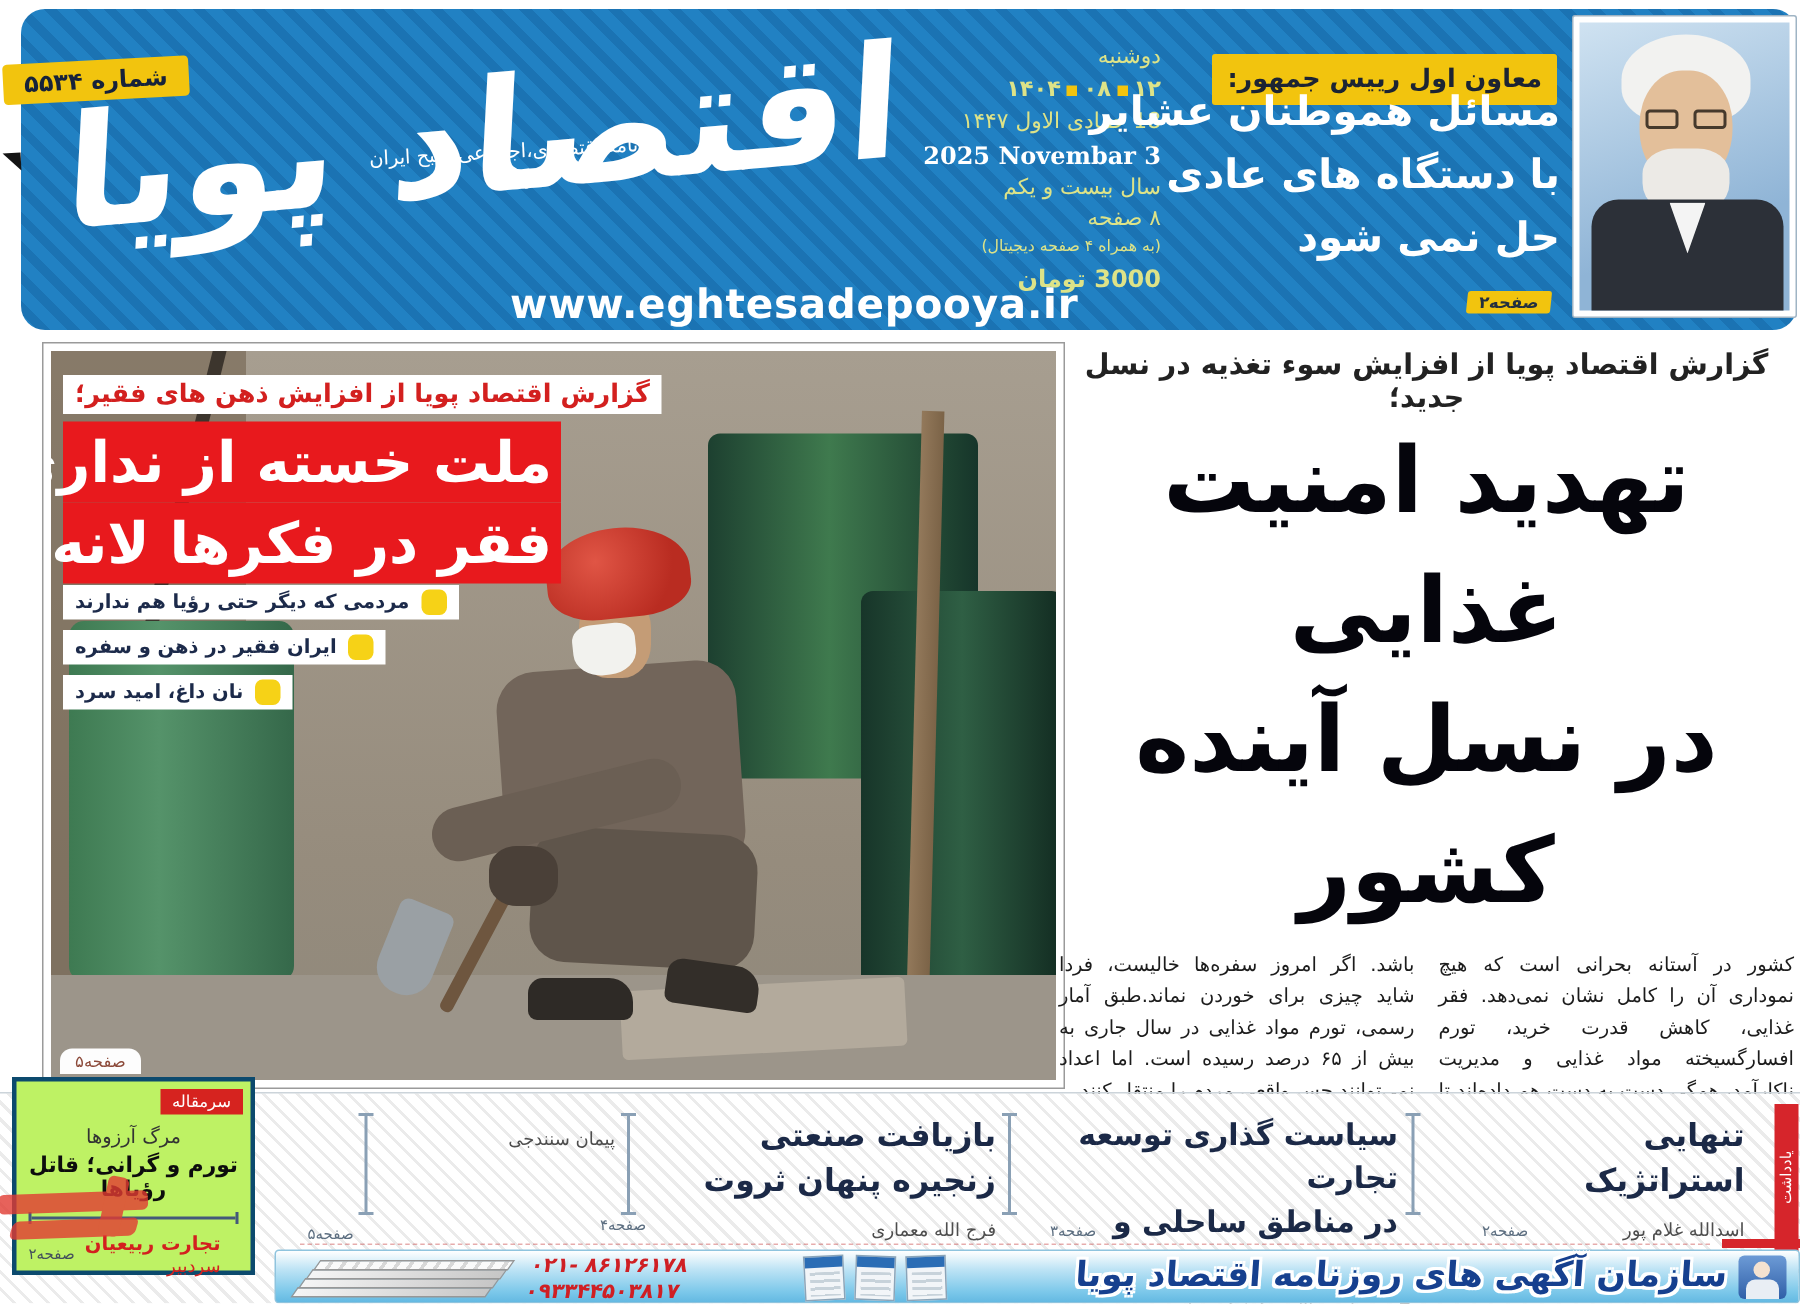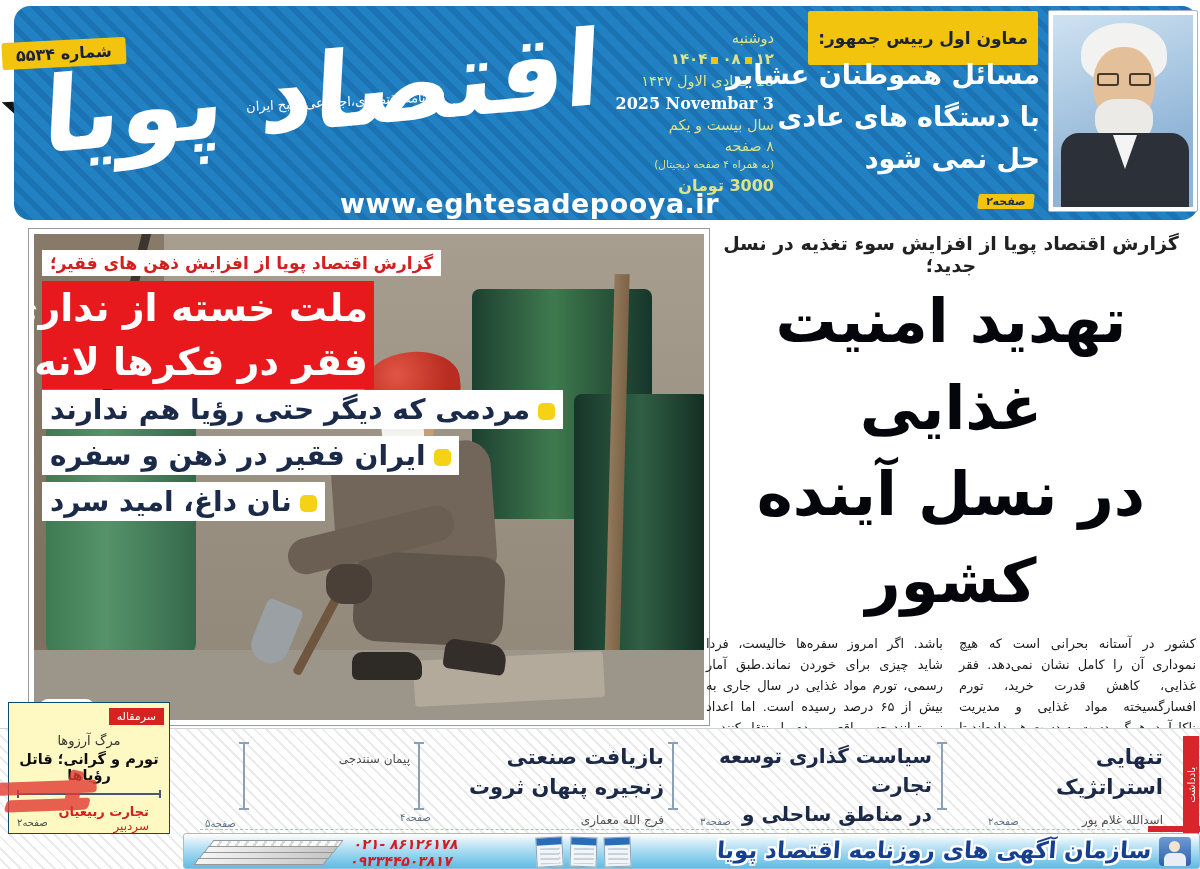--- a/index.html
+++ b/index.html
@@ -17,22 +17,22 @@
         color:#fff;font-size:104px;font-weight:bold;transform:rotate(-5deg) skewX(-8deg);white-space:nowrap;}
   .tagline{position:absolute;left:232px;top:88px;color:#fff;font-size:13px;transform:rotate(-3deg);}
   .website{position:absolute;left:326px;top:182px;color:#fff;font-size:27px;font-weight:bold;letter-spacing:.5px;text-align:center;}
   .dates{position:absolute;left:584px;top:22px;width:176px;text-align:right;color:#dde388;direction:rtl;line-height:1.45;}
   .dates .row{font-size:14.5px;}
   .d-num{font-weight:bold;font-size:15px;}
   .sq{display:inline-block;width:7px;height:7px;background:#f2c40e;margin:0 4px;vertical-align:middle;}
   .greg{color:#fff;font-family:"DejaVu Serif",serif;font-weight:bold;font-size:16px;direction:ltr;}
   .note{font-size:10.5px;}
   .price{font-size:16px;font-weight:bold;margin-top:2px;}
-  .top-kicker{position:absolute;right:160px;top:5px;background:#f2c40e;color:#1c2433;font-size:17px;
-        font-weight:bold;padding:17px 10px;border-radius:2px;direction:rtl;}
+  .top-kicker{position:absolute;right:160px;top:30px;background:#f2c40e;color:#1c2433;font-size:17px;
+        font-weight:bold;padding:7px 10px;border-radius:2px;direction:rtl;}
   .top-headline{position:absolute;right:158px;top:48px;width:360px;color:#fff;font-size:27px;font-weight:bold;
         text-align:right;direction:rtl;line-height:1.55;}
   .aref-frame{position:absolute;left:1034px;top:4px;width:150px;height:202px;background:#fff;padding:4px;
         border:1px solid #9fb4c4;border-radius:2px;}
   .aref{position:relative;width:100%;height:100%;background:linear-gradient(160deg,#cfe2f1,#8fb4d6 70%);overflow:hidden;}
   .aref .hair{position:absolute;left:28px;top:8px;width:86px;height:60px;background:#f2f2f0;border-radius:50% 50% 40% 40%;}
   .aref .face{position:absolute;left:40px;top:32px;width:62px;height:78px;background:#e3bf9a;border-radius:46% 46% 50% 50%;}
   .aref .glasses{position:absolute;left:44px;top:58px;width:54px;height:14px;}
   .aref .glasses i{position:absolute;width:22px;height:13px;border:2px solid #46392c;border-radius:3px;display:block;}
   .aref .glasses i.r{right:0;}
@@ -68,21 +68,21 @@
   .scene .legs{position:absolute;left:320px;top:320px;width:150px;height:90px;background:#5f554b;border-radius:24px;transform:rotate(3deg);}
   .scene .hand{position:absolute;left:292px;top:330px;width:46px;height:40px;background:#4a4038;border-radius:40%;}
   .scene .boot1{position:absolute;left:318px;top:418px;width:70px;height:28px;background:#2e2a26;border-radius:10px 16px 6px 6px;}
   .scene .boot2{position:absolute;left:410px;top:408px;width:62px;height:30px;background:#332e29;border-radius:10px 16px 6px 6px;transform:rotate(8deg);}
   .ph-kicker{position:absolute;left:8px;top:16px;background:#fff;color:#d3201f;font-size:17px;font-weight:bold;
         padding:3px 8px;direction:rtl;white-space:nowrap;}
   .ph-red{position:absolute;left:8px;top:47px;width:332px;}
   .ph-red .row{background:#e8191d;color:#fff;font-weight:bold;font-size:38px;line-height:1.32;text-align:center;
         padding:2px 6px;direction:rtl;white-space:nowrap;}
   .ph-bullets{position:absolute;left:8px;top:156px;}
-  .ph-bullet{display:table;background:#fff;color:#1c2a4a;font-size:28px;font-weight:bold;direction:rtl;
+  .ph-bullet{display:table;background:#fff;color:#1c2a4a;font-size:13px;font-weight:bold;direction:rtl;
         padding:3px 8px;margin-bottom:7px;white-space:nowrap;}
   .ph-bullet .dot{display:inline-block;width:17px;height:17px;background:#f6d217;border-radius:5px;
         vertical-align:middle;margin-left:8px;}
   .ph-page{position:absolute;left:6px;bottom:4px;background:#fdfdfd;color:#8c4a3a;font-size:11px;
         padding:2px 10px;border-radius:8px 8px 0 0;direction:rtl;}
 
   
   .rcol{position:absolute;left:706px;top:232px;width:490px;direction:rtl;}
   .kicker{font-size:19px;font-weight:bold;color:#222;text-align:center;}
   .lead-hl{font-size:61px;font-weight:900;color:#05050c;text-align:center;line-height:1.42;margin-top:2px;letter-spacing:-1px;}
@@ -102,21 +102,21 @@
   .ncol .hl{font-size:21px;font-weight:900;color:#1b2947;line-height:1.45;}
   .ncol .by{font-size:12px;color:#4d4d4d;margin-top:10px;}
   .npg{position:absolute;font-size:10px;color:#5c6e80;direction:rtl;}
   .vsep2{position:absolute;top:744px;height:64px;width:2px;background:#8aa0b5;}
   .vsep2:before,.vsep2:after{content:"";position:absolute;left:-4px;width:10px;height:2px;background:#8aa0b5;}
   .vsep2:before{top:-2px;} .vsep2:after{bottom:-2px;}
   .notes-bar{position:absolute;left:1183px;top:736px;width:16px;height:98px;background:#d6252b;
         display:flex;align-items:center;justify-content:center;}
   .notes-bar span{writing-mode:vertical-rl;transform:rotate(180deg);color:#fff;font-size:10px;}
 
-  .ed-card{position:absolute;left:8px;top:702px;width:162px;height:132px;background:#fef9c3;border:1px solid #0c4a6e;direction:rtl;}
+  .ed-card{position:absolute;left:8px;top:718px;width:162px;height:132px;background:#bef264;border:3px solid #0c4a6e;direction:rtl;}
   .ed-label{position:absolute;right:5px;top:5px;background:#d6231f;color:#fff;font-size:11px;padding:2px 8px;}
   .ed-kicker{margin-top:30px;text-align:center;font-size:13px;color:#333;}
   .ed-hl{text-align:center;font-size:14.5px;font-weight:900;color:#0d0d0d;margin-top:3px;}
   .ed-div{display:flex;align-items:center;margin:7px 8px 0 8px;}
   .ed-div .ln{flex:1;height:2px;background:#44597a;}
   .ed-div .cap{width:2px;height:8px;background:#44597a;}
   .ed-auth{font-size:13px;font-weight:bold;color:#d3201f;text-align:right;padding-right:20px;margin-top:6px;}
   .ed-role{font-size:12px;color:#d3201f;text-align:right;padding-right:20px;}
   .ed-pg{position:absolute;left:8px;bottom:5px;font-size:10px;color:#44505c;}
   .ed-wm{position:absolute;left:-12px;bottom:14px;width:104px;height:44px;opacity:.8;transform:rotate(-2deg);}

